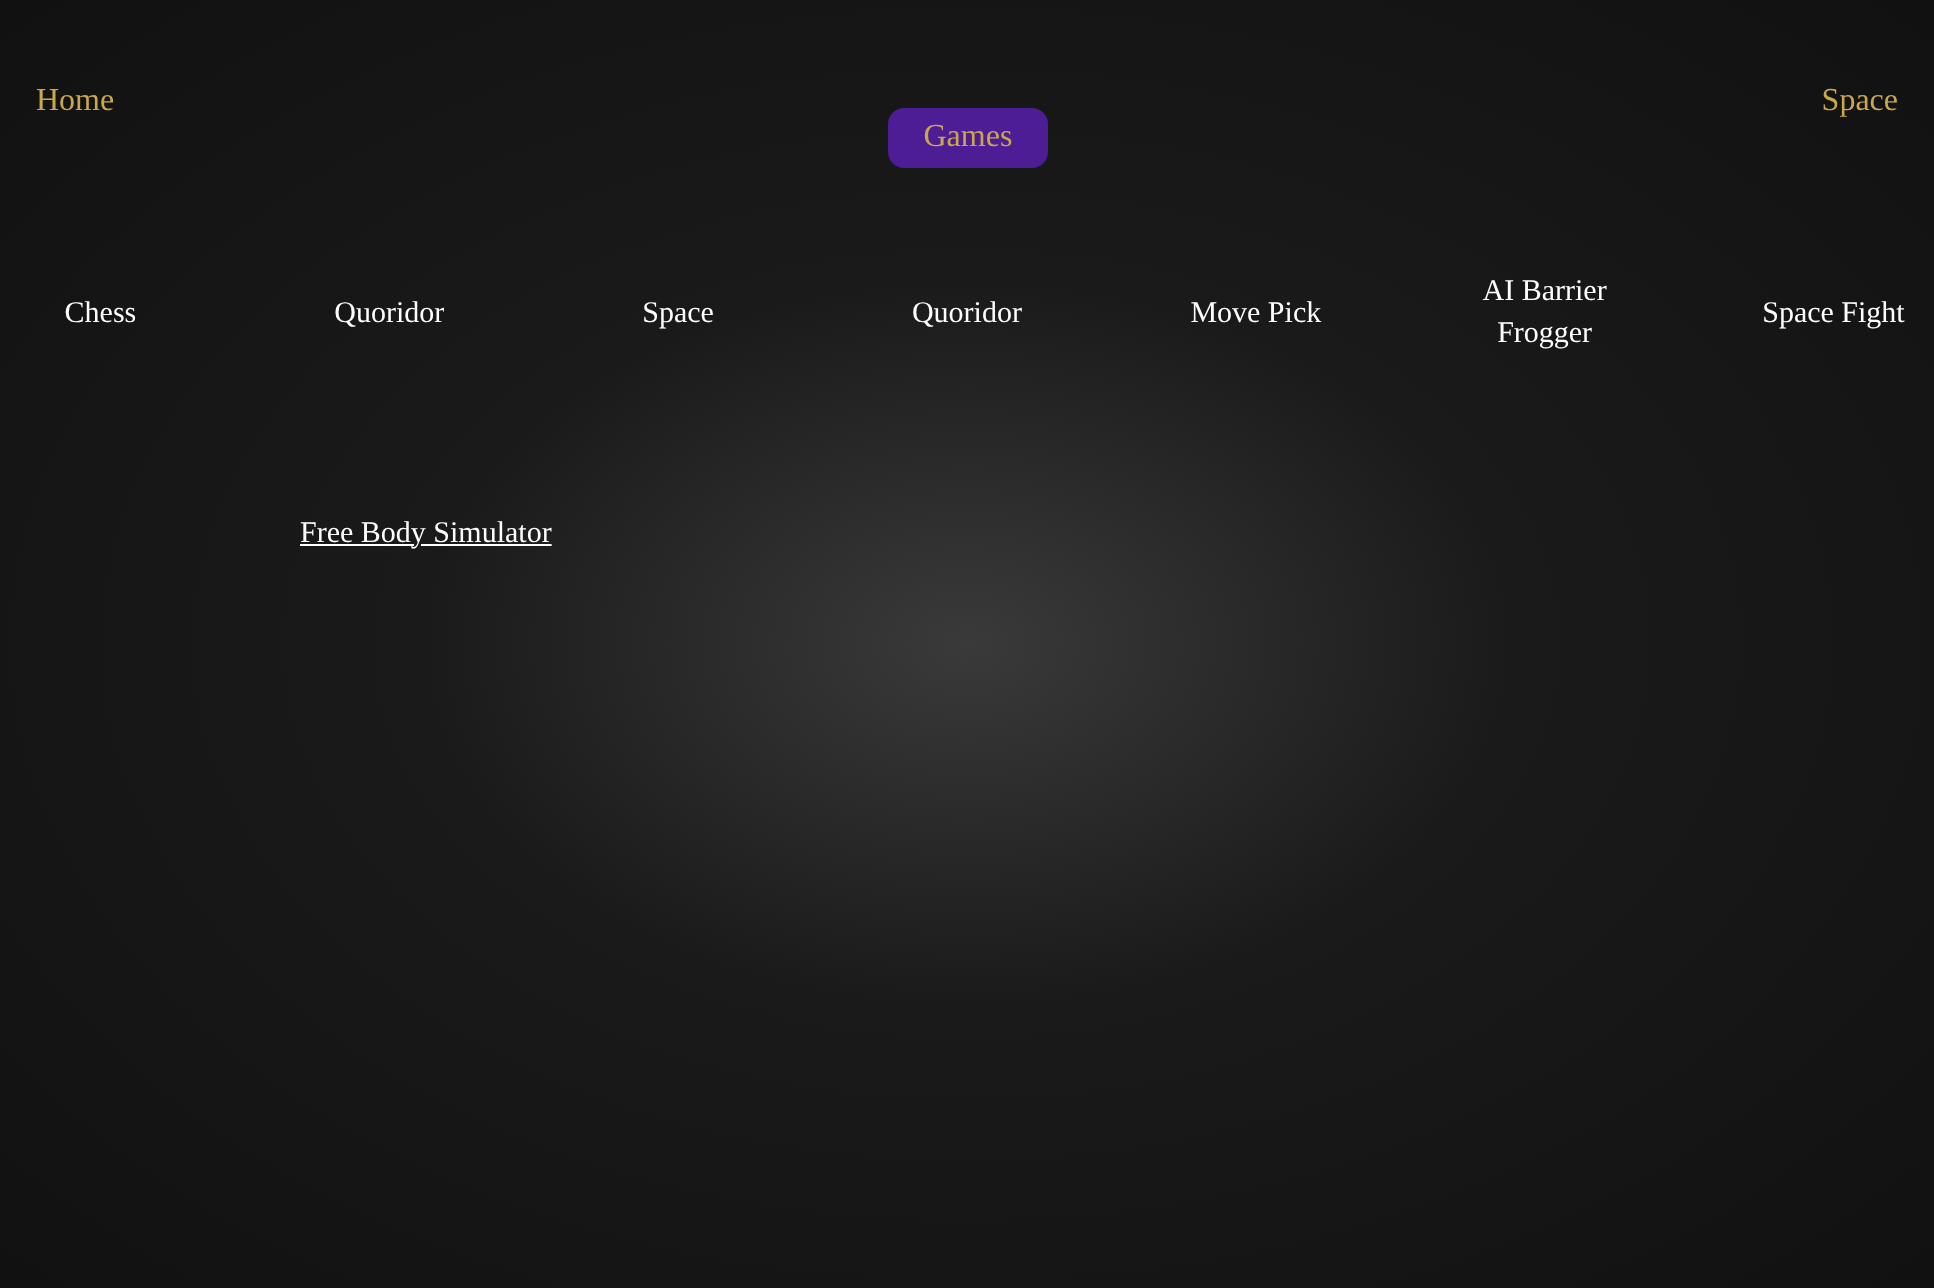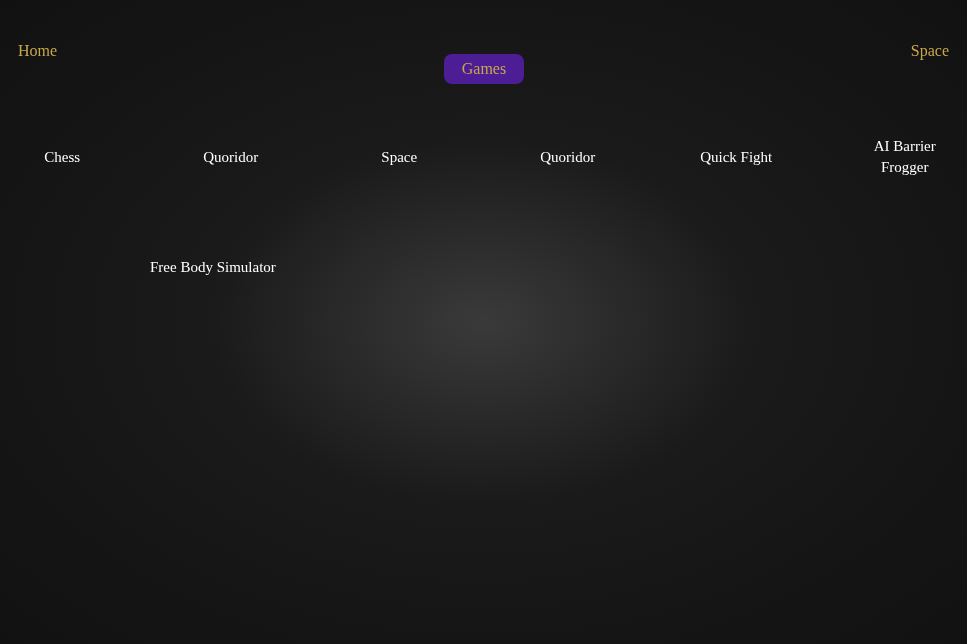--- a/index.html
+++ b/index.html
@@ -44,20 +44,21 @@
     .games-row {
       display: flex;
       width: 100%;
       gap: 44px;
     }
 
     .games-row2 {
       display: flex;
       width: 100%;
       margin-top: 0;
+      text-decoration: underline;
     }
 
     .game-cell {
       flex: 1;
       display: flex;
       align-items: center;
       justify-content: center;
       text-align: center;
       padding: 30px 10px;
       cursor: pointer;
@@ -92,24 +93,27 @@
   <div class="game-cell">
     <span>Quoridor</span>
   </div>
   <div class="game-cell">
     <span>Space</span>
   </div>
   <div class="game-cell">
     <span>Quoridor</span>
   </div>
   <div class="game-cell">
-    <span>Quick Fight</span>
+    <span>Move Pick</span>
   </div>
   <div class="game-cell">
     <span>AI Barrier Frogger</span>
+  </div>
+  <div class="game-cell">
+    <span>Space Fight</span>
   </div>
 </div>
 
 <div class="games-row2">
   <div class="empty-cell"></div>
   <div class="game-cell">
     <span>Free Body Simulator</span>
   </div>
   <div class="empty-cell"></div>
   <div class="empty-cell"></div>

